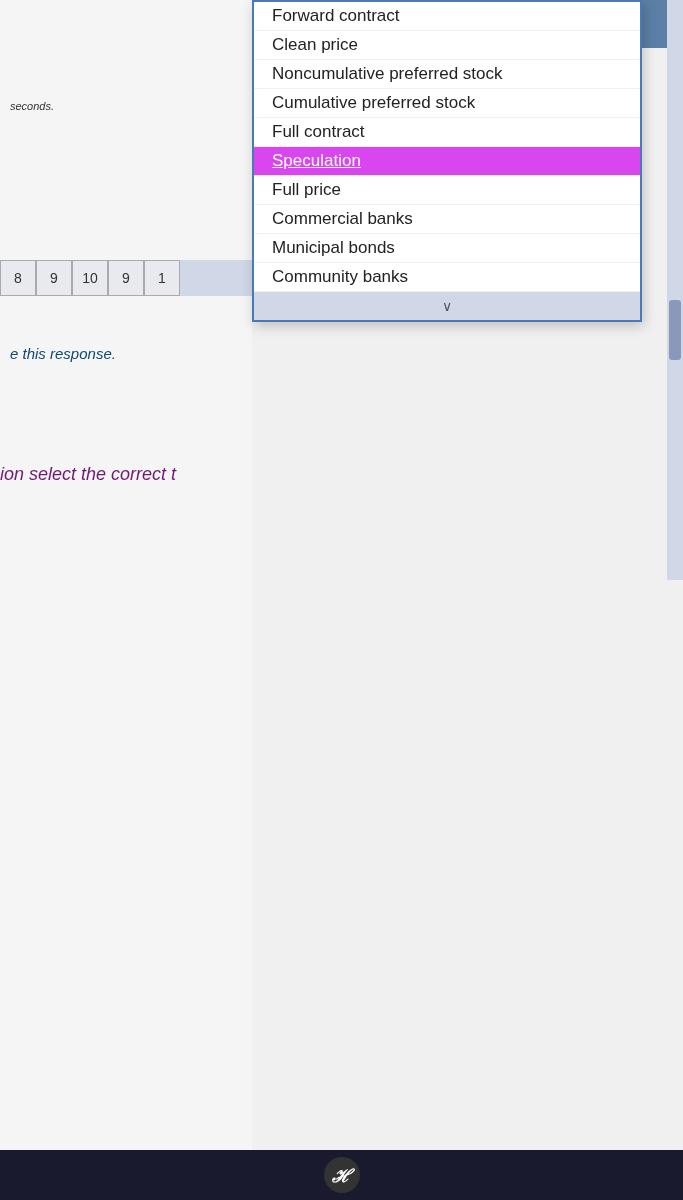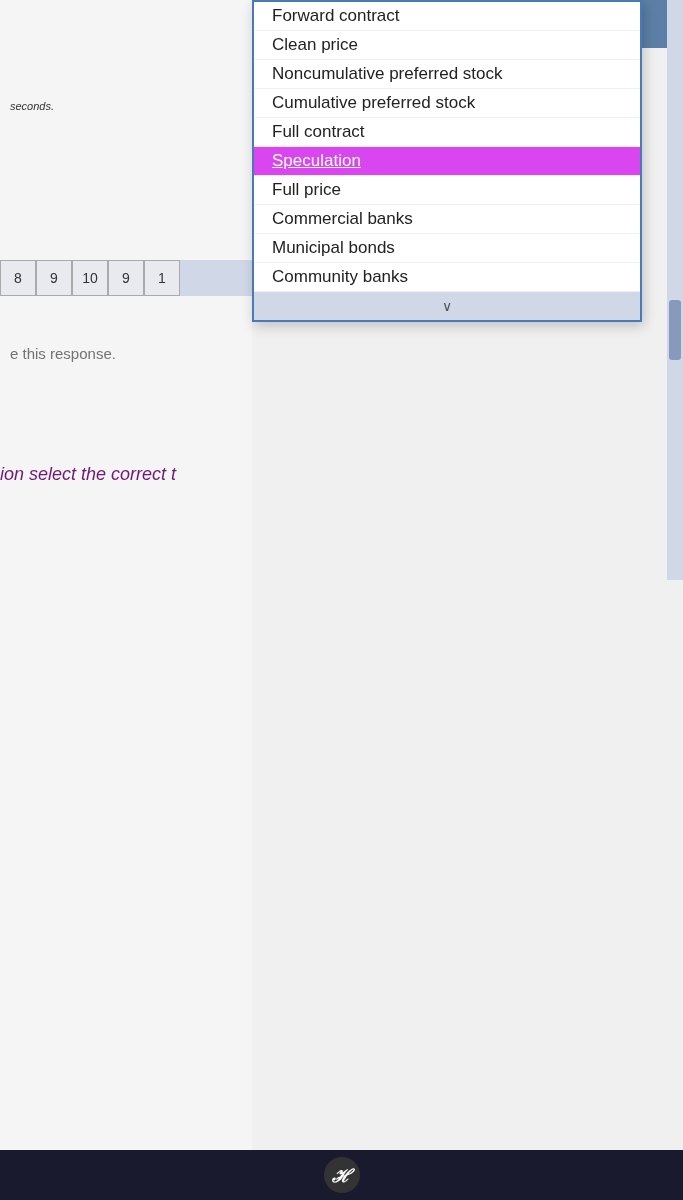--- a/index.html
+++ b/index.html
@@ -70,21 +70,22 @@
       font-size: 14px;
       color: #333;
       cursor: pointer;
     }
 
     .this-response-label {
       position: absolute;
       top: 345px;
       left: 10px;
       font-size: 15px;
-      color: #737373;
+      color: #0c4a6e;
+      font-style: italic;
     }
 
     .ion-select-label {
       position: absolute;
       top: 462px;
       left: 0;
       font-size: 18px;
       color: #701a75;
       font-style: italic;
       font-weight: 500;

